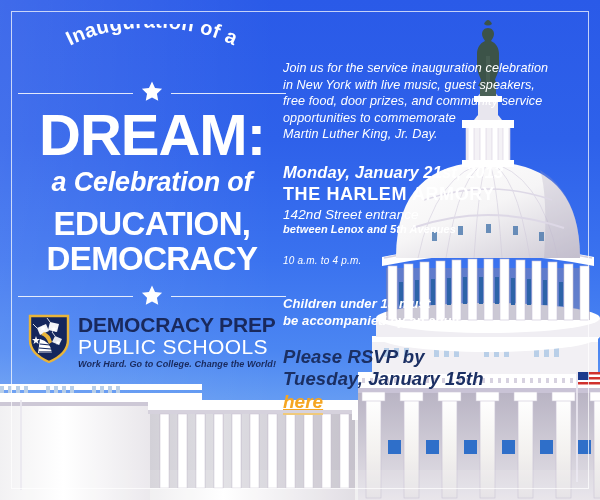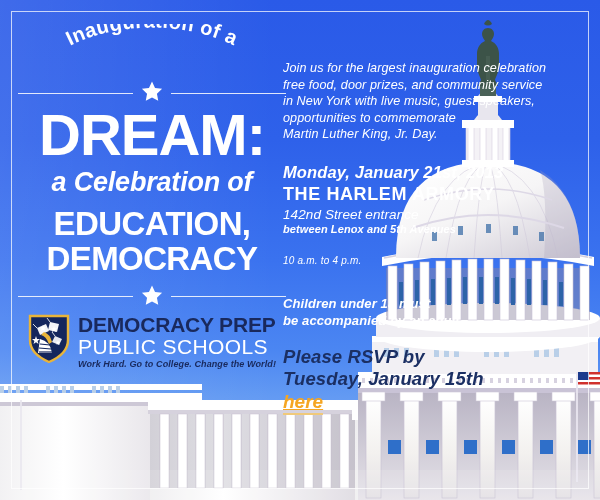--- a/index.html
+++ b/index.html
@@ -504,23 +504,23 @@
         <span class="logo-l1">DEMOCRACY PREP</span>
         <span class="logo-l2">PUBLIC SCHOOLS</span>
         <span class="logo-tag">Work Hard. Go to College. Change the World!</span>
       </span>
     </div>
   </div>
 
   <div class="right">
 
     <div class="blurb">
-      <div>Join us for the largest inauguration celebration</div>
+      <div>Join us for the service inauguration celebration</div>
+      <div>in New York with live music, guest speakers,</div>
       <div>free food, door prizes, and community service</div>
-      <div>in New York with live music, guest speakers,</div>
       <div>opportunities to commemorate</div>
       <div>Martin Luther King, Jr. Day.</div>
     </div>
 
     <div class="gap-a"></div>
 
     <div class="date">Monday, January 21st, 2013</div>
     <div class="venue">THE HARLEM ARMORY</div>
     <div class="addr1">142nd Street entrance</div>
     <div class="addr2">between Lenox and 5th Avenues</div>

